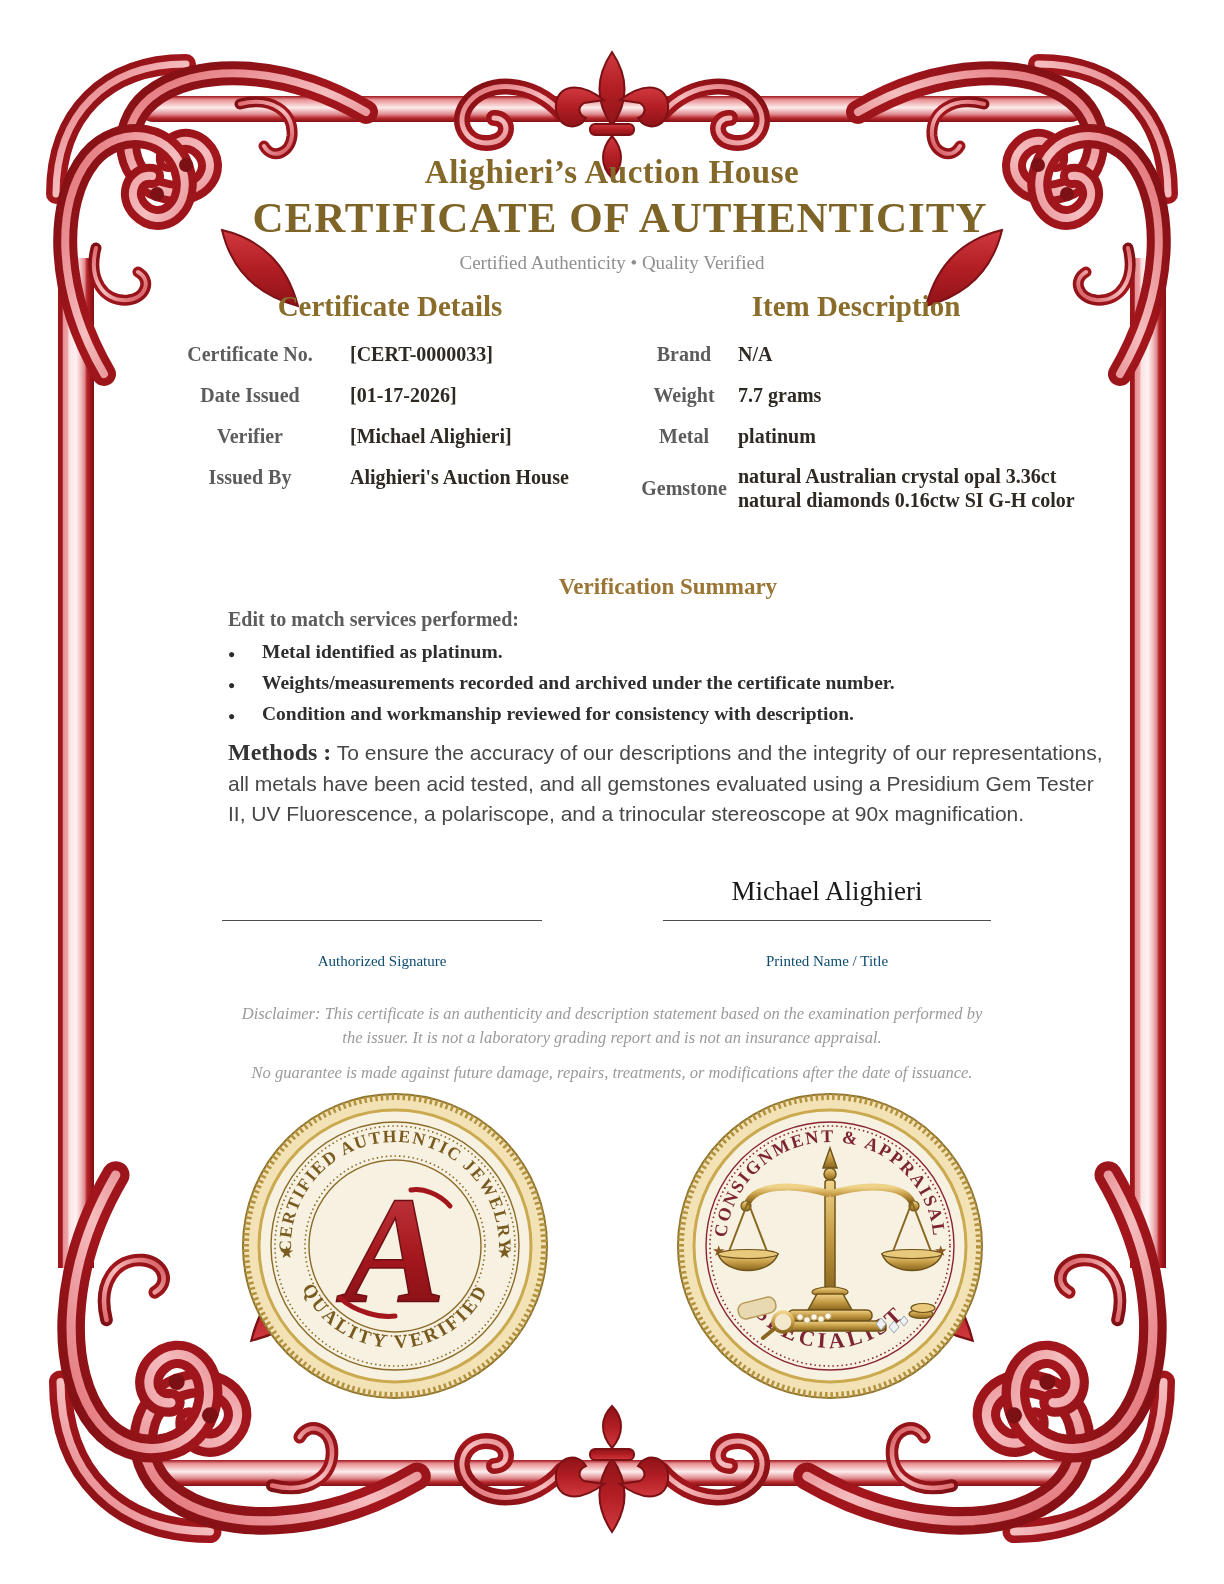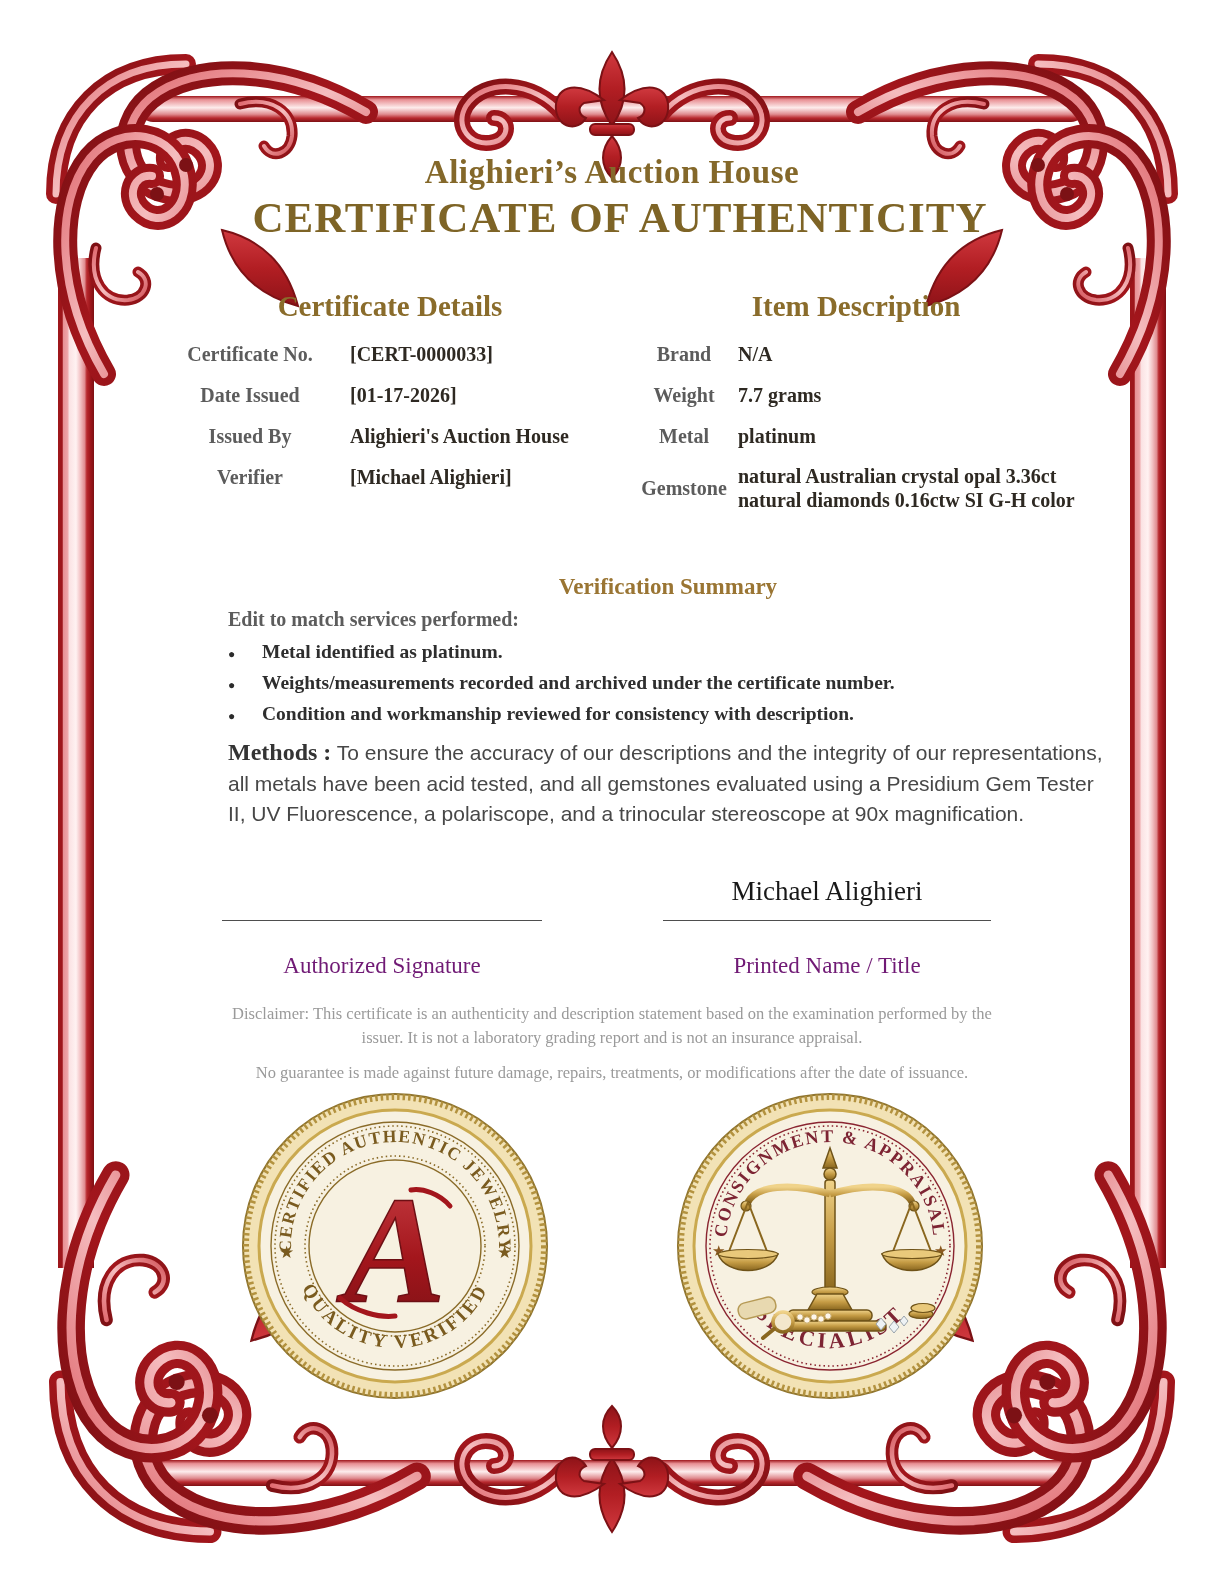--- a/index.html
+++ b/index.html
@@ -38,24 +38,24 @@
   .bullet-text{font-size:19.5px;font-weight:bold;color:#2e2e2e;}
   .methods{margin-top:10px;font-family:"Liberation Sans", sans-serif;font-size:21px;color:#474747;line-height:1.43;}
   .methods-label{font-family:"Liberation Serif", serif;font-weight:bold;font-size:24px;color:#343434;}
 
   .signatures{position:absolute;top:862px;left:0;width:100%;}
   .sig-block{position:absolute;text-align:center;}
   .sig-left{left:222px;width:320px;}
   .sig-right{left:663px;width:328px;}
   .sig-name{font-size:27px;color:#181818;height:42px;line-height:42px;}
   .sig-line{border-top:1.6px solid #4e4e4e;margin-top:8px;}
-  .sig-label{font-size:23px;color:#701a75;margin-top:32px;}
+  .sig-label{font-size:15px;color:#0c4a6e;margin-top:32px;}
 
   .disclaimer{position:absolute;top:994px;left:232px;width:760px;text-align:center;color:#9a9a9a;font-size:16.5px;line-height:1.45;}
-  .disclaimer p{margin:0 0 11px 0;}
+  .disclaimer p{margin:0 0 11px 0;font-style:italic;}
 
   .seal{position:absolute;width:320px;height:320px;}
   .seal-left{left:235px;top:1078px;}
   .seal-right{left:670px;top:1078px;}
   .seal svg{width:100%;height:100%;}
 </style>
 </head>
 <body>
 
 <div class="page">
@@ -151,39 +151,40 @@
 
     <use href="#crest" transform="translate(612,100)"></use>
     <use href="#crest" transform="translate(612,1468) scale(1,-1)"></use>
   </svg>
 
   <div class="content">
 
     <div class="header">
       <div class="org-name">Alighieri’s Auction House</div>
       <div class="cert-title">CERTIFICATE OF AUTHENTICITY</div>
+      <div class="tagline">Certified Authenticity • Quality Verified</div>
     </div>
 
     <div class="details-left">
       <div class="section-heading">Certificate Details</div>
       <div class="detail-row">
         <div class="detail-label">Certificate No.</div>
         <div class="detail-value">[CERT-0000033]</div>
       </div>
       <div class="detail-row">
         <div class="detail-label">Date Issued</div>
         <div class="detail-value">[01-17-2026]</div>
       </div>
       <div class="detail-row">
+        <div class="detail-label">Verifier</div>
+        <div class="detail-value">[Michael Alighieri]</div>
+      </div>
+      <div class="detail-row">
         <div class="detail-label">Issued By</div>
         <div class="detail-value">Alighieri's Auction House</div>
-      </div>
-      <div class="detail-row">
-        <div class="detail-label">Verifier</div>
-        <div class="detail-value">[Michael Alighieri]</div>
       </div>
     </div>
 
     <div class="details-right">
       <div class="section-heading">Item Description</div>
       <div class="detail-row">
         <div class="detail-label">Brand</div>
         <div class="detail-value">N/A</div>
       </div>
       <div class="detail-row">

